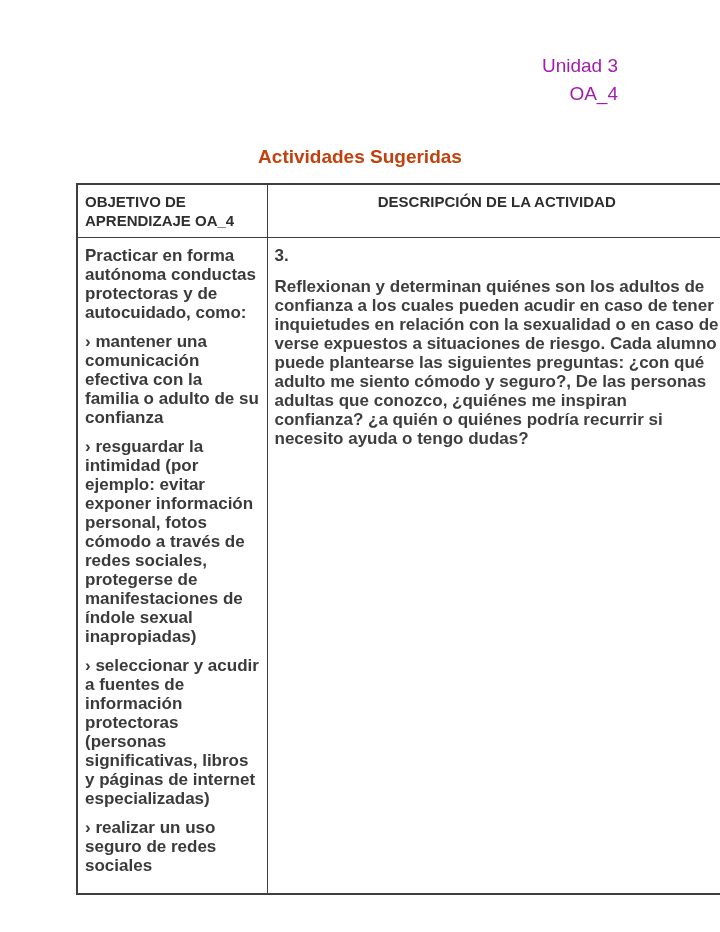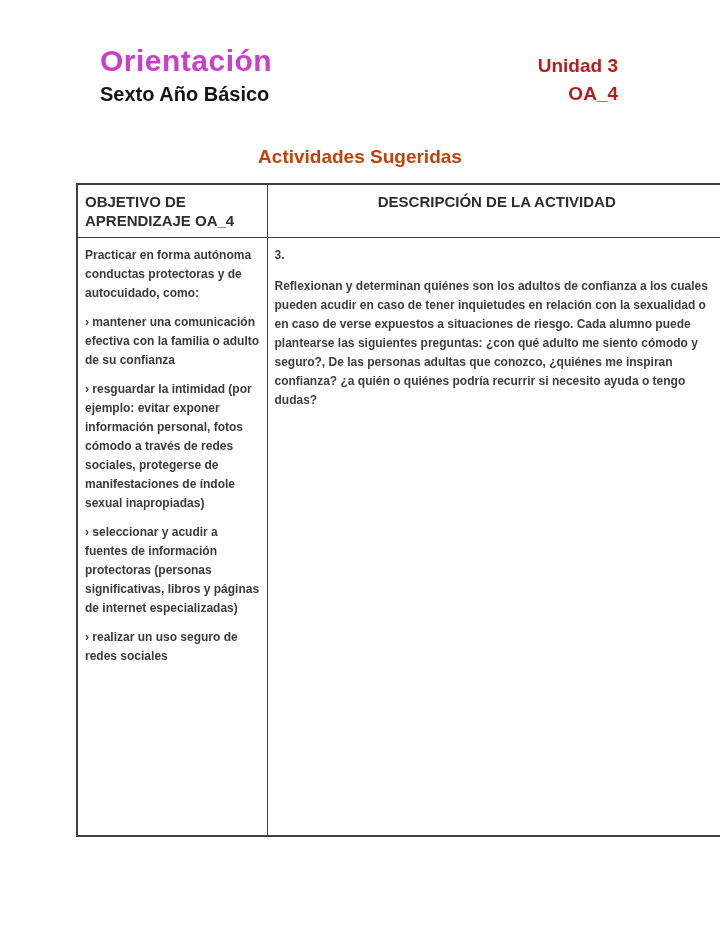--- a/index.html
+++ b/index.html
@@ -17,21 +17,21 @@
     font-size: 30px; font-weight: bold; color: #c83fc8;
     letter-spacing: 0.5px; line-height: 34px;
   }
   .level {
     font-size: 20px; font-weight: bold; color: #141414;
     line-height: 24px; margin-top: 4px;
   }
 
   .header-right { position: absolute; right: 102px; top: 52px; text-align: right; }
   .unit, .oa {
-    font-size: 19px; font-weight: bold; color: #b91c1c; line-height: 28px;
+    font-size: 19px; font-weight: normal; color: #a21caf; line-height: 28px;
   }
 
   .doc-title {
     position: absolute; top: 146px; left: 0; width: 100%;
     text-align: center; font-size: 19px; font-weight: bold; color: #c2410c;
   }
 
   table.activities {
     position: absolute; left: 76px; top: 183px;
     width: 652px; border-collapse: collapse;
@@ -44,36 +44,32 @@
   th.col-obj { width: 190px; }
   th {
     font-size: 15px; font-weight: bold; color: #2e2e2e;
     vertical-align: top; padding: 7px 7px; height: 48px;
     line-height: 19px;
   }
   th.col-obj { text-align: left; }
   th.col-desc { text-align: center; }
   td {
     vertical-align: top; padding: 8px 7px;
-    font-size: 12px; color: #3a3a3a; line-height: 19px;
+    font-size: 17px; color: #3a3a3a; line-height: 19px;
   }
   td.cell-obj { font-weight: bold; height: 598px; }
   td.cell-obj p { margin-bottom: 10px; }
   td.cell-desc .act-num { font-weight: bold; margin-bottom: 12px; }
   td.cell-desc .act-par { font-weight: bold; color: #3e3e3e; }
 </style>
 </head>
 <body>
 
 <div class="page">
 
-  <div class="header-left">
-    <div class="subject">Orientación</div>
-    <div class="level">Sexto Año Básico</div>
-  </div>
 
   <div class="header-right">
     <div class="unit">Unidad 3</div>
     <div class="oa">OA_4</div>
   </div>
 
   <div class="doc-title">Actividades Sugeridas</div>
 
   <table class="activities">
     <thead>

